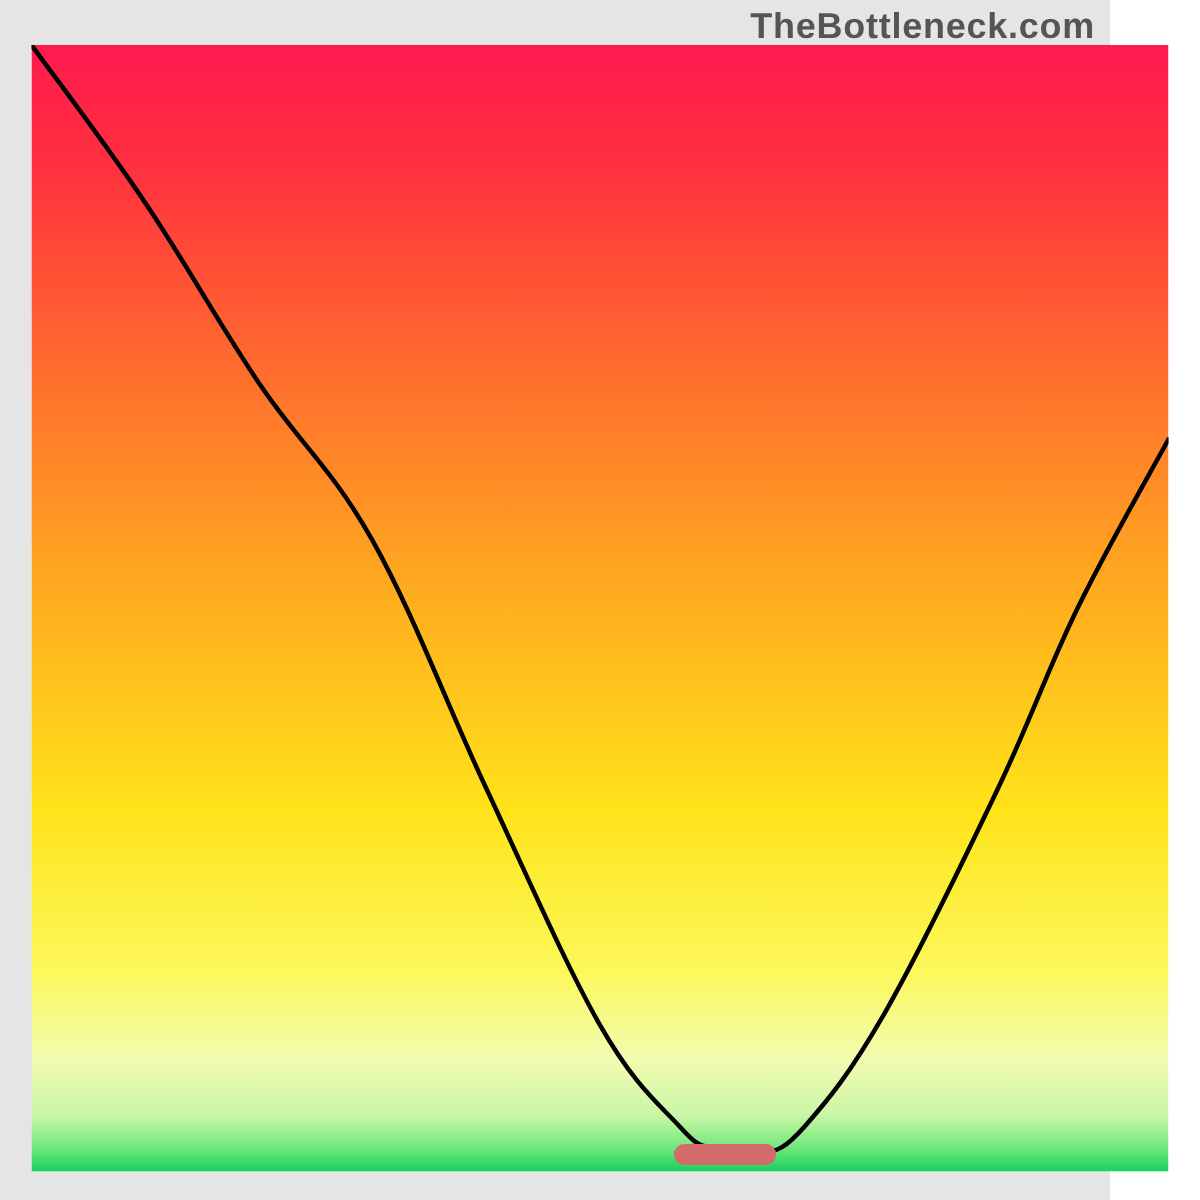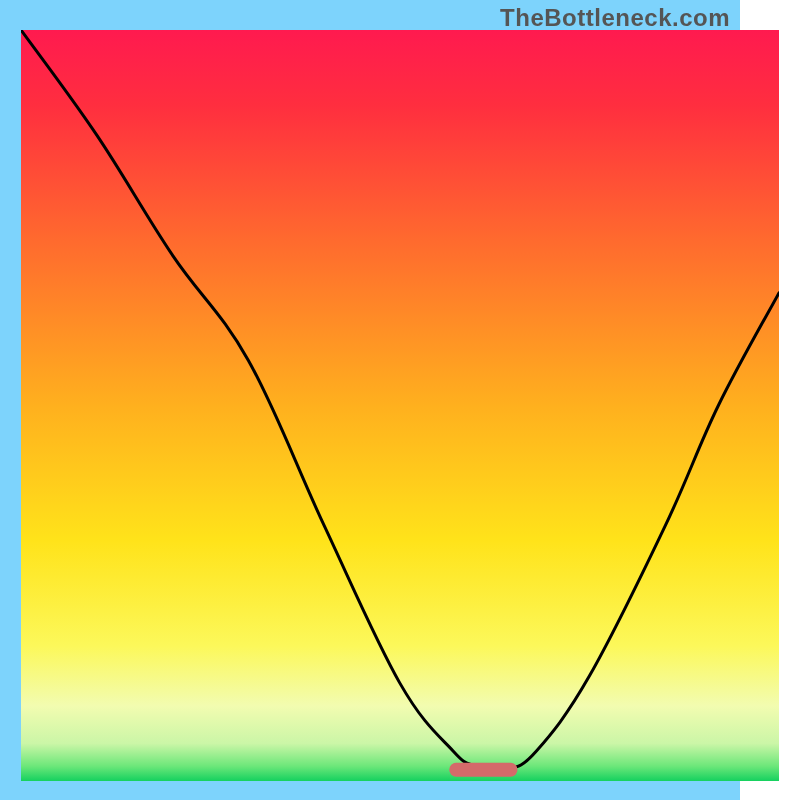--- a/index.html
+++ b/index.html
@@ -7,21 +7,21 @@
     padding: 0;
     width: 800px;
     height: 800px;
     overflow: hidden;
     font-family: Arial, Helvetica, sans-serif;
   }
   .frame {
     position: relative;
     width: 740px;
     height: 800px;
-    background: #7dd3fc;
+    background: #e5e5e5;
   }
   .watermark {
     position: absolute;
     top: 4px;
     right: 10px;
     font-size: 24px;
     font-weight: bold;
     color: #555;
     letter-spacing: 0.5px;
     user-select: none;

